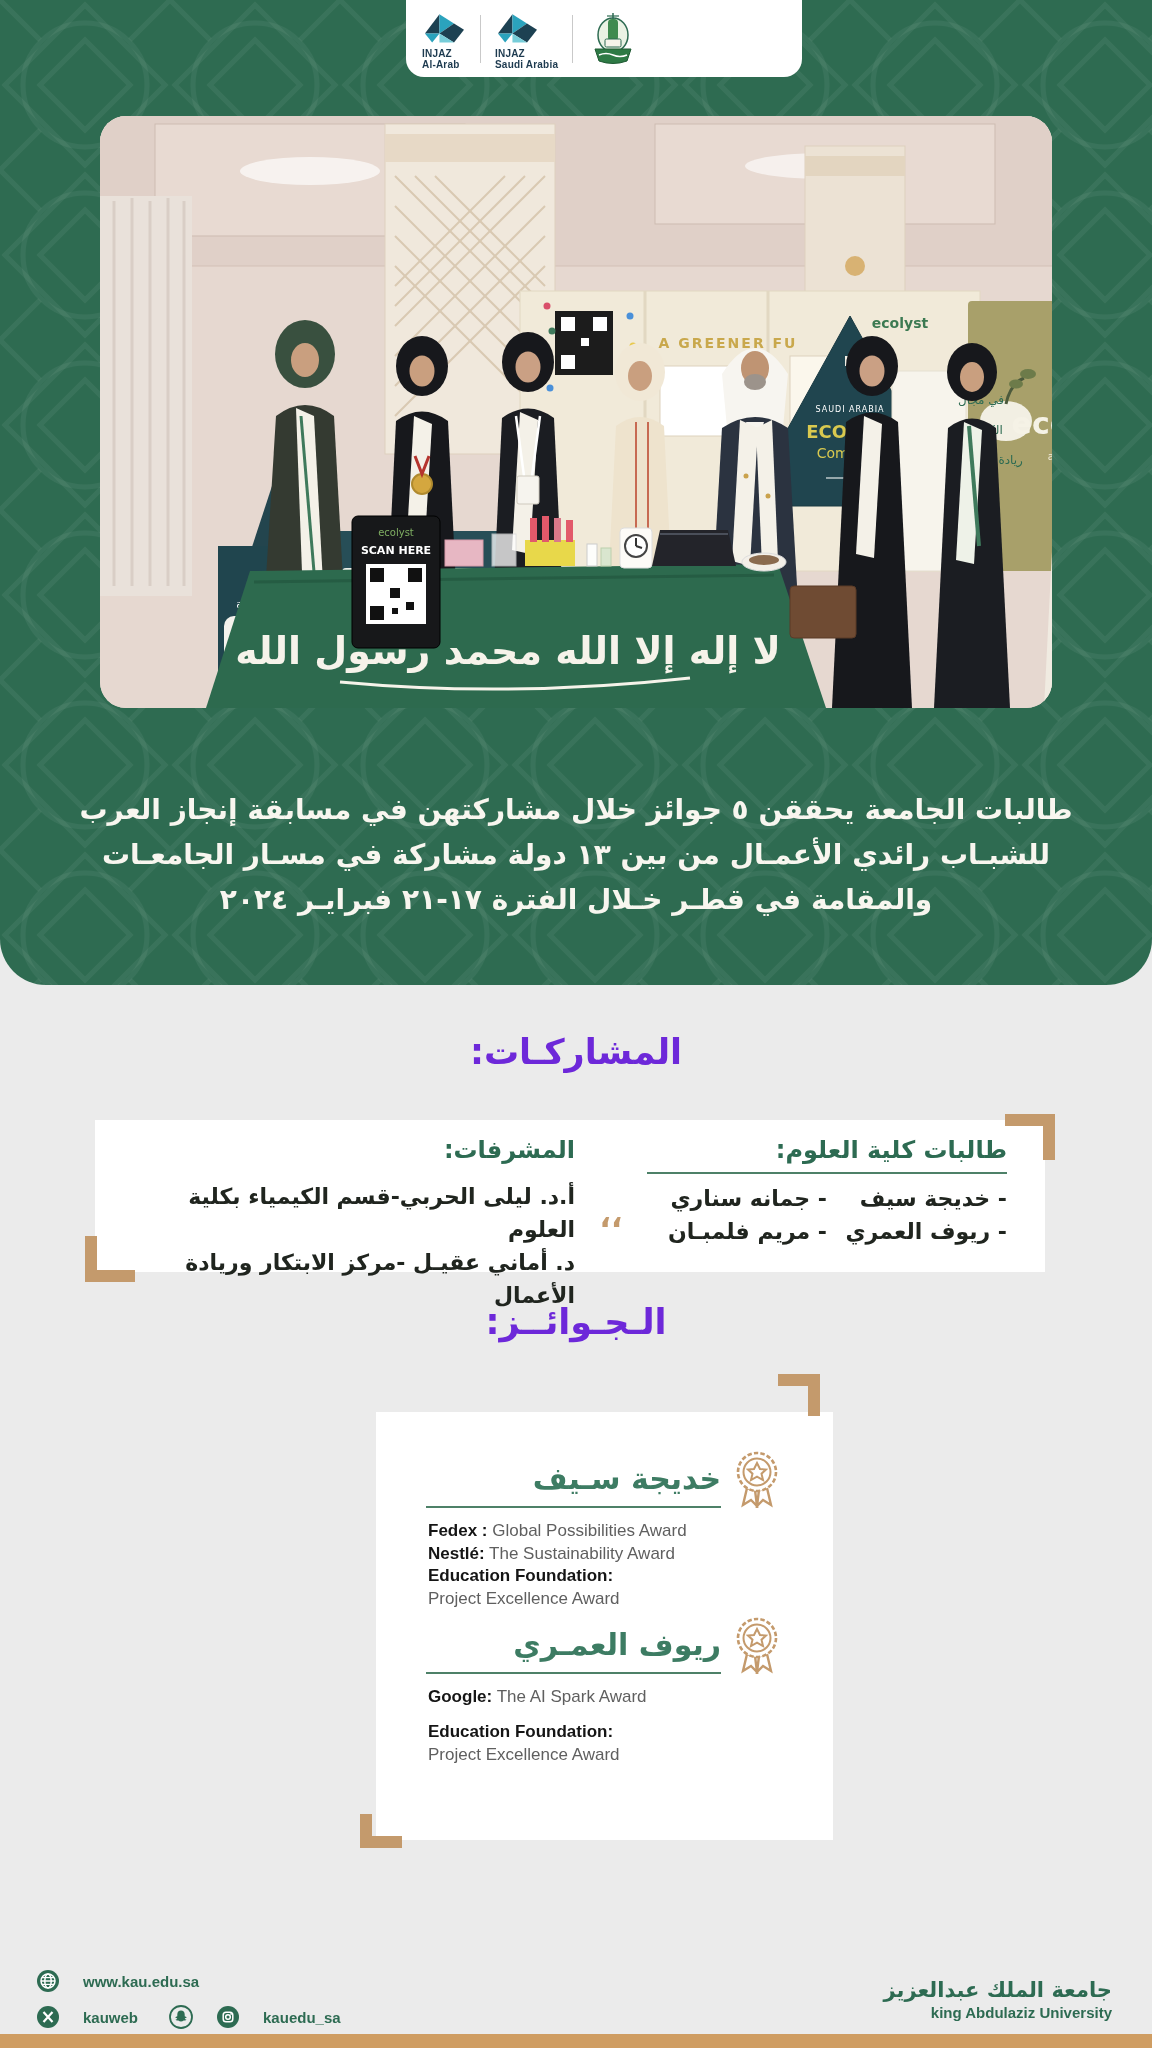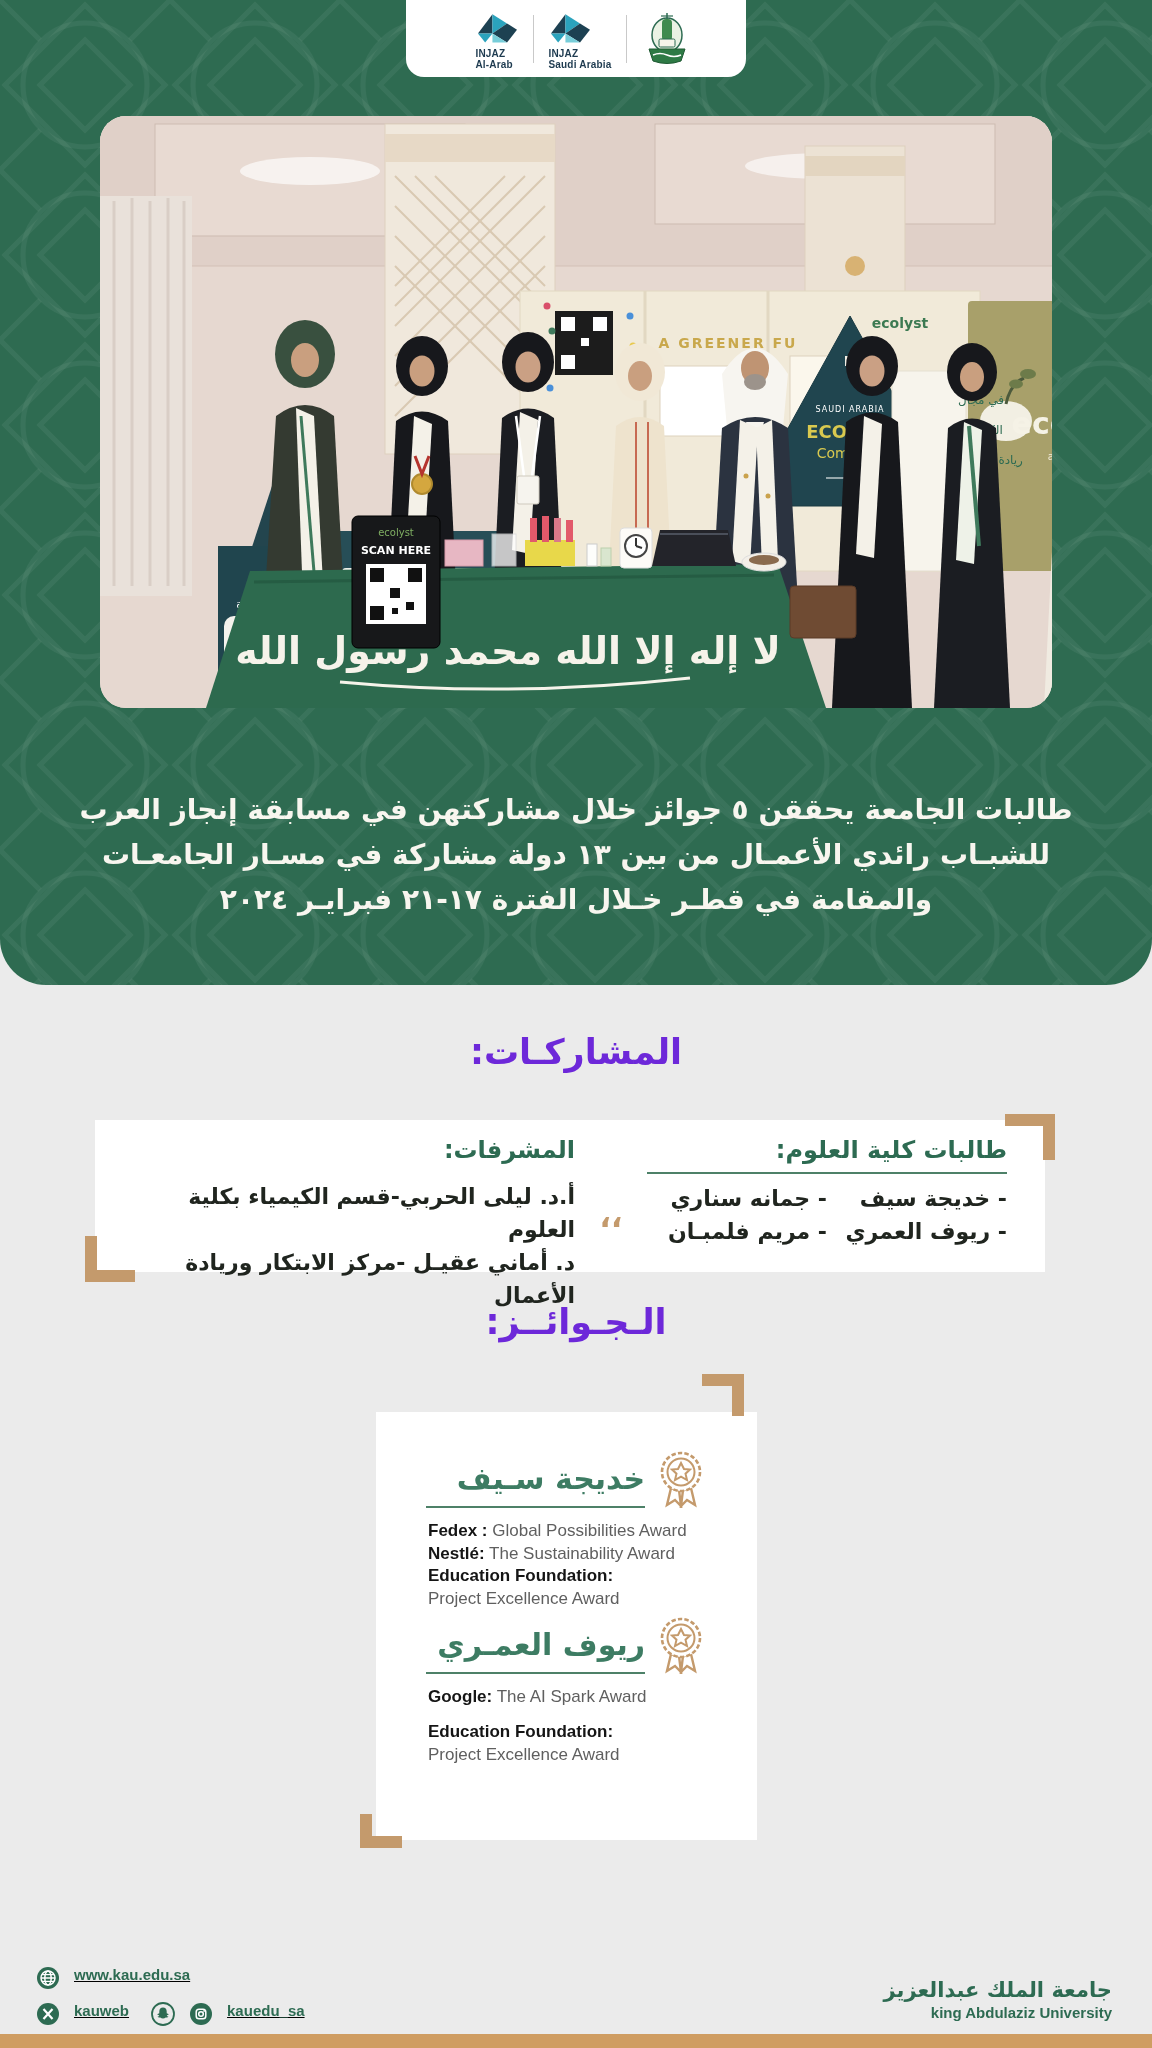--- a/index.html
+++ b/index.html
@@ -9,23 +9,23 @@
     background:#ebebeb; overflow:hidden;
     font-family:"DejaVu Sans", sans-serif;
   }
   
   .hero{
     position:absolute; left:0; top:0; width:1152px; height:985px;
     background:#2e6b51; border-radius:0 0 46px 46px; overflow:hidden;
   }
   .hero-pattern{ position:absolute; inset:0; }
   .logo-card{
-    position:absolute; left:406px; top:0; width:340px; height:77px;
+    position:absolute; left:406px; top:0; width:396px; height:77px;
     background:#ffffff; border-radius:0 0 18px 18px;
-    display:flex; align-items:center; justify-content:center; gap:14px;padding-left:16px;
+    display:flex; align-items:center; justify-content:flex-start; gap:14px;padding-left:16px;
   }
   .logo-unit{ display:flex; flex-direction:column; align-items:flex-start; }
   .logo-word{ font-family:"Liberation Sans",sans-serif; font-weight:bold; color:#1d3a4f; font-size:10px; line-height:11px; letter-spacing:.2px;}
   .logo-div{ width:1px; height:48px; background:#c9c9c9; }
   .photo-card{
     position:absolute; left:100px; top:116px; width:952px; height:592px;
     border-radius:26px; overflow:hidden; background:#e6d8d0;
   }
   .hero-heading{
     position:absolute; left:0; top:728px; width:1152px;
@@ -58,36 +58,36 @@
   .pc-col.students{ width:360px; }
   .pc-col.sups{ width:440px; }
   .pc-quote{ width:72px; display:flex; align-items:center; justify-content:center;
              color:#c49a6c; font-size:30px; font-weight:bold; padding-top:34px; }
   .pc-head{ color:#2d6b52; font-size:24px; font-weight:bold; }
   .pc-rule{ height:2px; background:#4d8168; margin:8px 0 8px; }
   .pc-names{ display:grid; grid-template-columns:1fr 1fr; color:#20251f;
              font-size:22px; font-weight:bold; line-height:33px; }
   .pc-line{ color:#20251f; font-size:22px; font-weight:bold; line-height:33px; }
   
-  #awards-card{ left:376px; top:1412px; width:381px; height:428px; padding:36px 50px 20px 50px; }
+  #awards-card{ left:376px; top:1412px; width:457px; height:428px; padding:36px 50px 20px 50px; }
   #awards-card .bracket.tr{ top:-38px; right:13px; width:42px; height:42px; }
   #awards-card .bracket.bl{ bottom:-8px; left:-16px; width:42px; height:34px; }
   .award-namerow{ direction:rtl; display:flex; align-items:flex-end; gap:10px; }
   .award-medal{ flex:0 0 52px; }
   .award-name{
     flex:1; color:#3d7c63; font-size:30px; font-weight:bold; text-align:right;
     border-bottom:2px solid #4d8168; padding-bottom:10px; line-height:1.15;
   }
   .award-lines{ margin:12px 2px 4px; font-family:"Liberation Sans",sans-serif;
                 font-size:17px; line-height:1.33; color:#5f5f5f; }
   .award-lines b{ color:#151515; }
   .award-block + .award-block{ margin-top:4px; }
   
   .footer-left{ position:absolute; left:36px; top:1966px; }
-  .f-row{ display:flex; align-items:flex-start; gap:14px; height:30px;text-decoration:underline; }
+  .f-row{ display:flex; align-items:center; gap:23px; height:30px; }
   .f-row + .f-row{ margin-top:6px; }
   .f-text{ color:#2d6b52; font-size:15px; font-weight:bold; font-family:"Liberation Sans",sans-serif; }
   .footer-right{ position:absolute; right:40px; top:1978px; text-align:right; }
   .fr-ar{ color:#2d6b52; font-size:21px; font-weight:bold; direction:rtl; }
   .fr-en{ color:#2d6b52; font-size:15px; font-weight:bold; font-family:"Liberation Sans",sans-serif; margin-top:2px; }
   .goldbar{ position:absolute; left:0; bottom:0; width:1152px; height:14px; background:#cf9d62; }
 </style>
 </head>
 <body>
 

